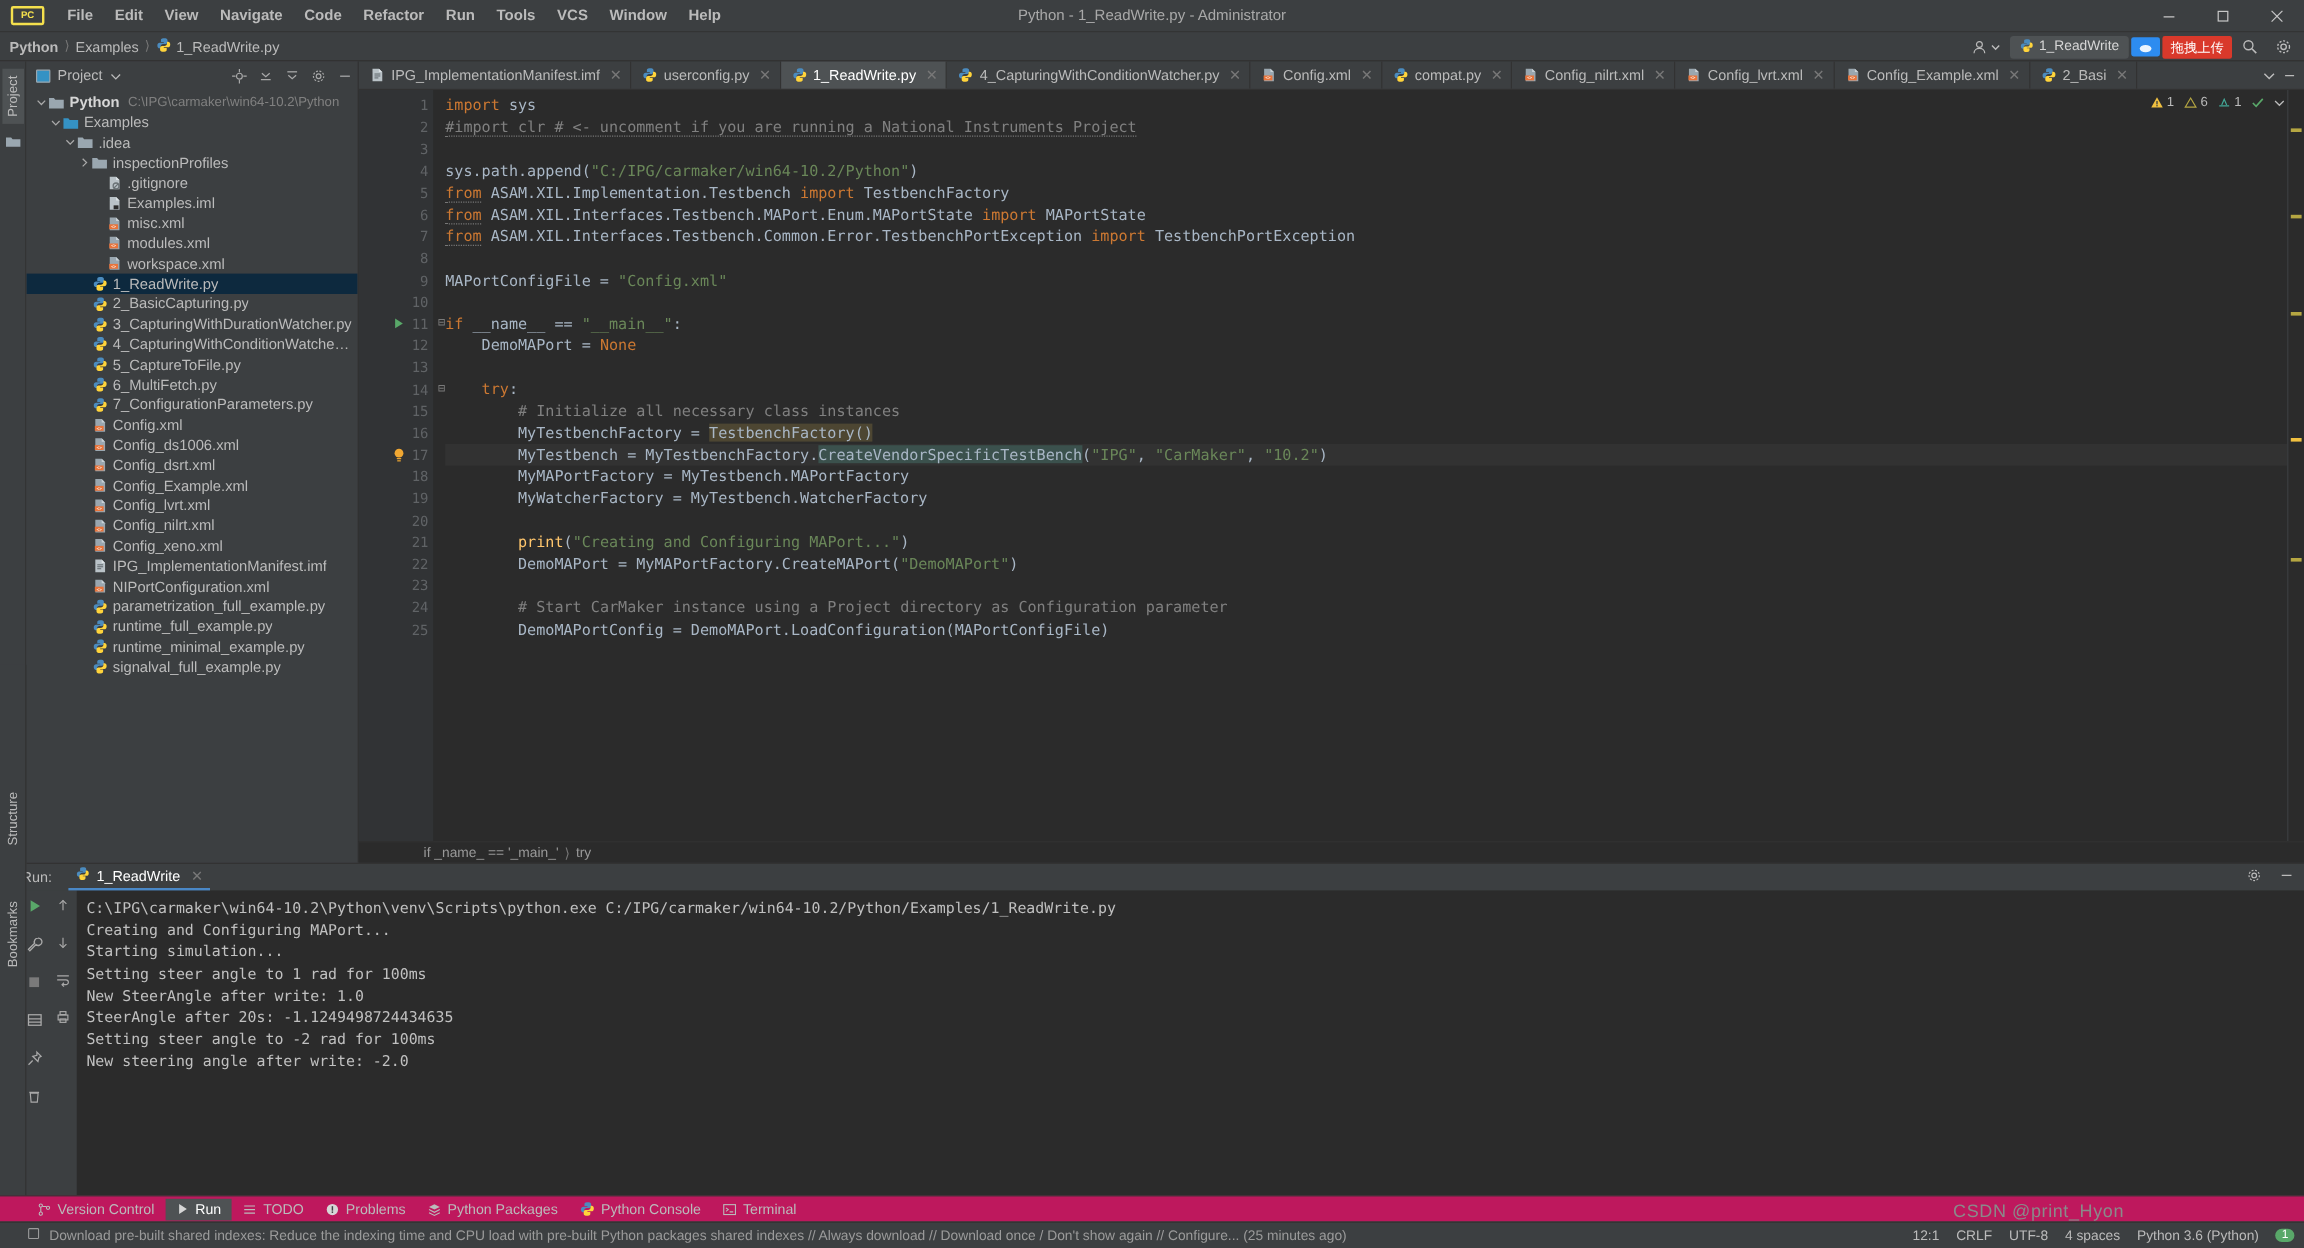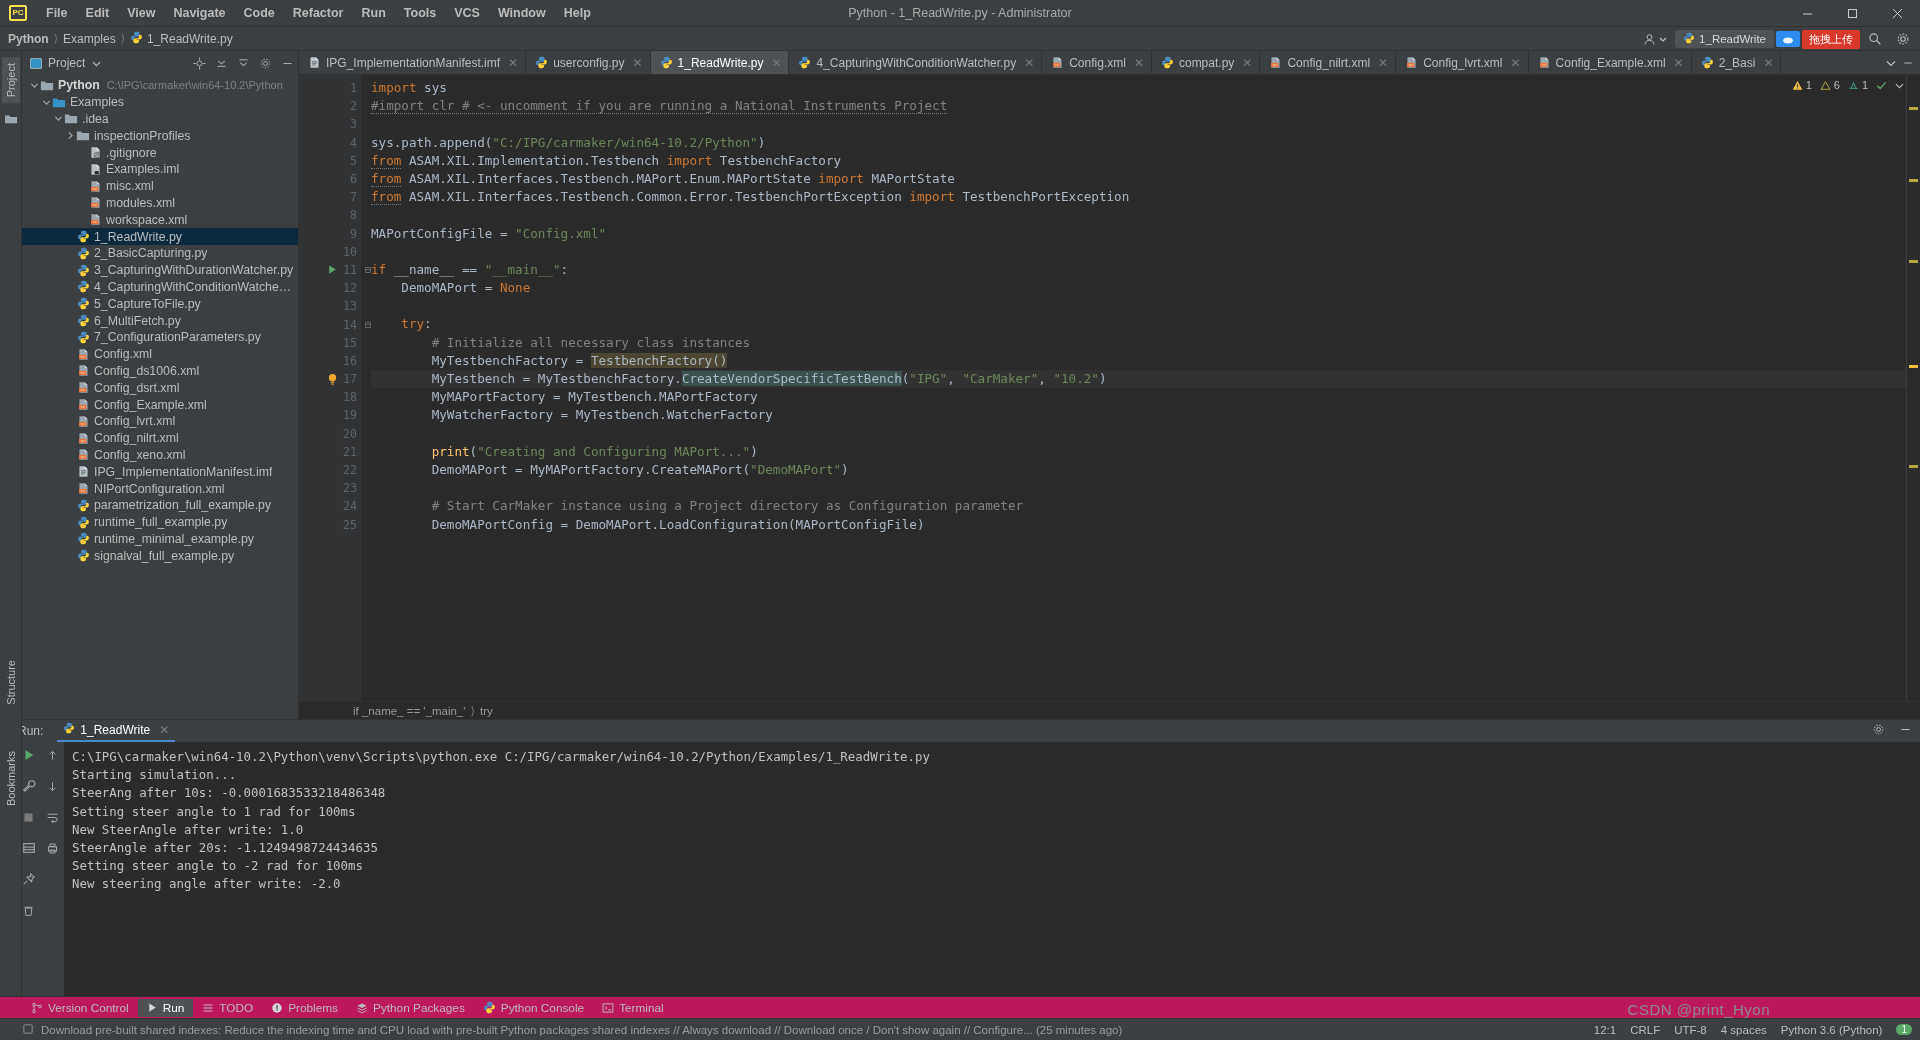--- a/index.html
+++ b/index.html
@@ -11,21 +11,21 @@
     color: #bbbbbb;
   }
   .app { position: relative; width: 1920px; height: 1040px; display: flex; flex-direction: column; }
 
   
   .titlebar {
     height: 27px; background: #3c3f41; display: flex; align-items: center;
     border-bottom: 1px solid #323232; flex: none; position: relative;
   }
   .pc-logo {
-    width: 18px; height: 16px; margin: 0 10px 0 9px; border: 2px solid #f4e04d;
+    width: 28px; height: 16px; margin: 0 10px 0 9px; border: 2px solid #f4e04d;
     border-radius: 2px; color: #f4e04d; font-size: 8px; font-weight: bold;
     display: flex; align-items: center; justify-content: center; line-height: 1;
   }
   .menu { display: flex; align-items: center; gap: 0px; }
   .menu-item {
     font-size: 12.5px; color: #bbbbbb; padding: 3px 9px; cursor: default; font-weight: bold;
   }
   .win-title {
     position: absolute; left: 50%; transform: translateX(-50%);
     font-size: 12.5px; color: #a9a9a9; white-space: nowrap;
@@ -1058,22 +1058,22 @@
               <path d="M9 11l-2 2 2 2" fill="none" stroke="#a9a9a9" stroke-width="1.2"></path>
             </svg></span>
         <span><svg width="13" height="13" viewBox="0 0 16 16">
               <rect x="3" y="6" width="10" height="5" fill="none" stroke="#a9a9a9" stroke-width="1.2"></rect>
               <rect x="5" y="2.5" width="6" height="3" fill="none" stroke="#a9a9a9" stroke-width="1.2"></rect>
               <rect x="5" y="10" width="6" height="3.5" fill="none" stroke="#a9a9a9" stroke-width="1.2"></rect>
             </svg></span>
       </div>
       <div class="console" id="console">
           <div class="coline">C:\IPG\carmaker\win64-10.2\Python\venv\Scripts\python.exe C:/IPG/carmaker/win64-10.2/Python/Examples/1_ReadWrite.py</div>
+          <div class="coline">Creating and Configuring MAPort...</div>
           <div class="coline">Starting simulation...</div>
-          <div class="coline">SteerAng after 10s: -0.0001683533218486348</div>
           <div class="coline">Setting steer angle to 1 rad for 100ms</div>
           <div class="coline">New SteerAngle after write: 1.0</div>
           <div class="coline">SteerAngle after 20s: -1.1249498724434635</div>
           <div class="coline">Setting steer angle to -2 rad for 100ms</div>
           <div class="coline">New steering angle after write: -2.0</div>
           <div class="coline"> </div>
         </div>
     </div>
   </div>
 

